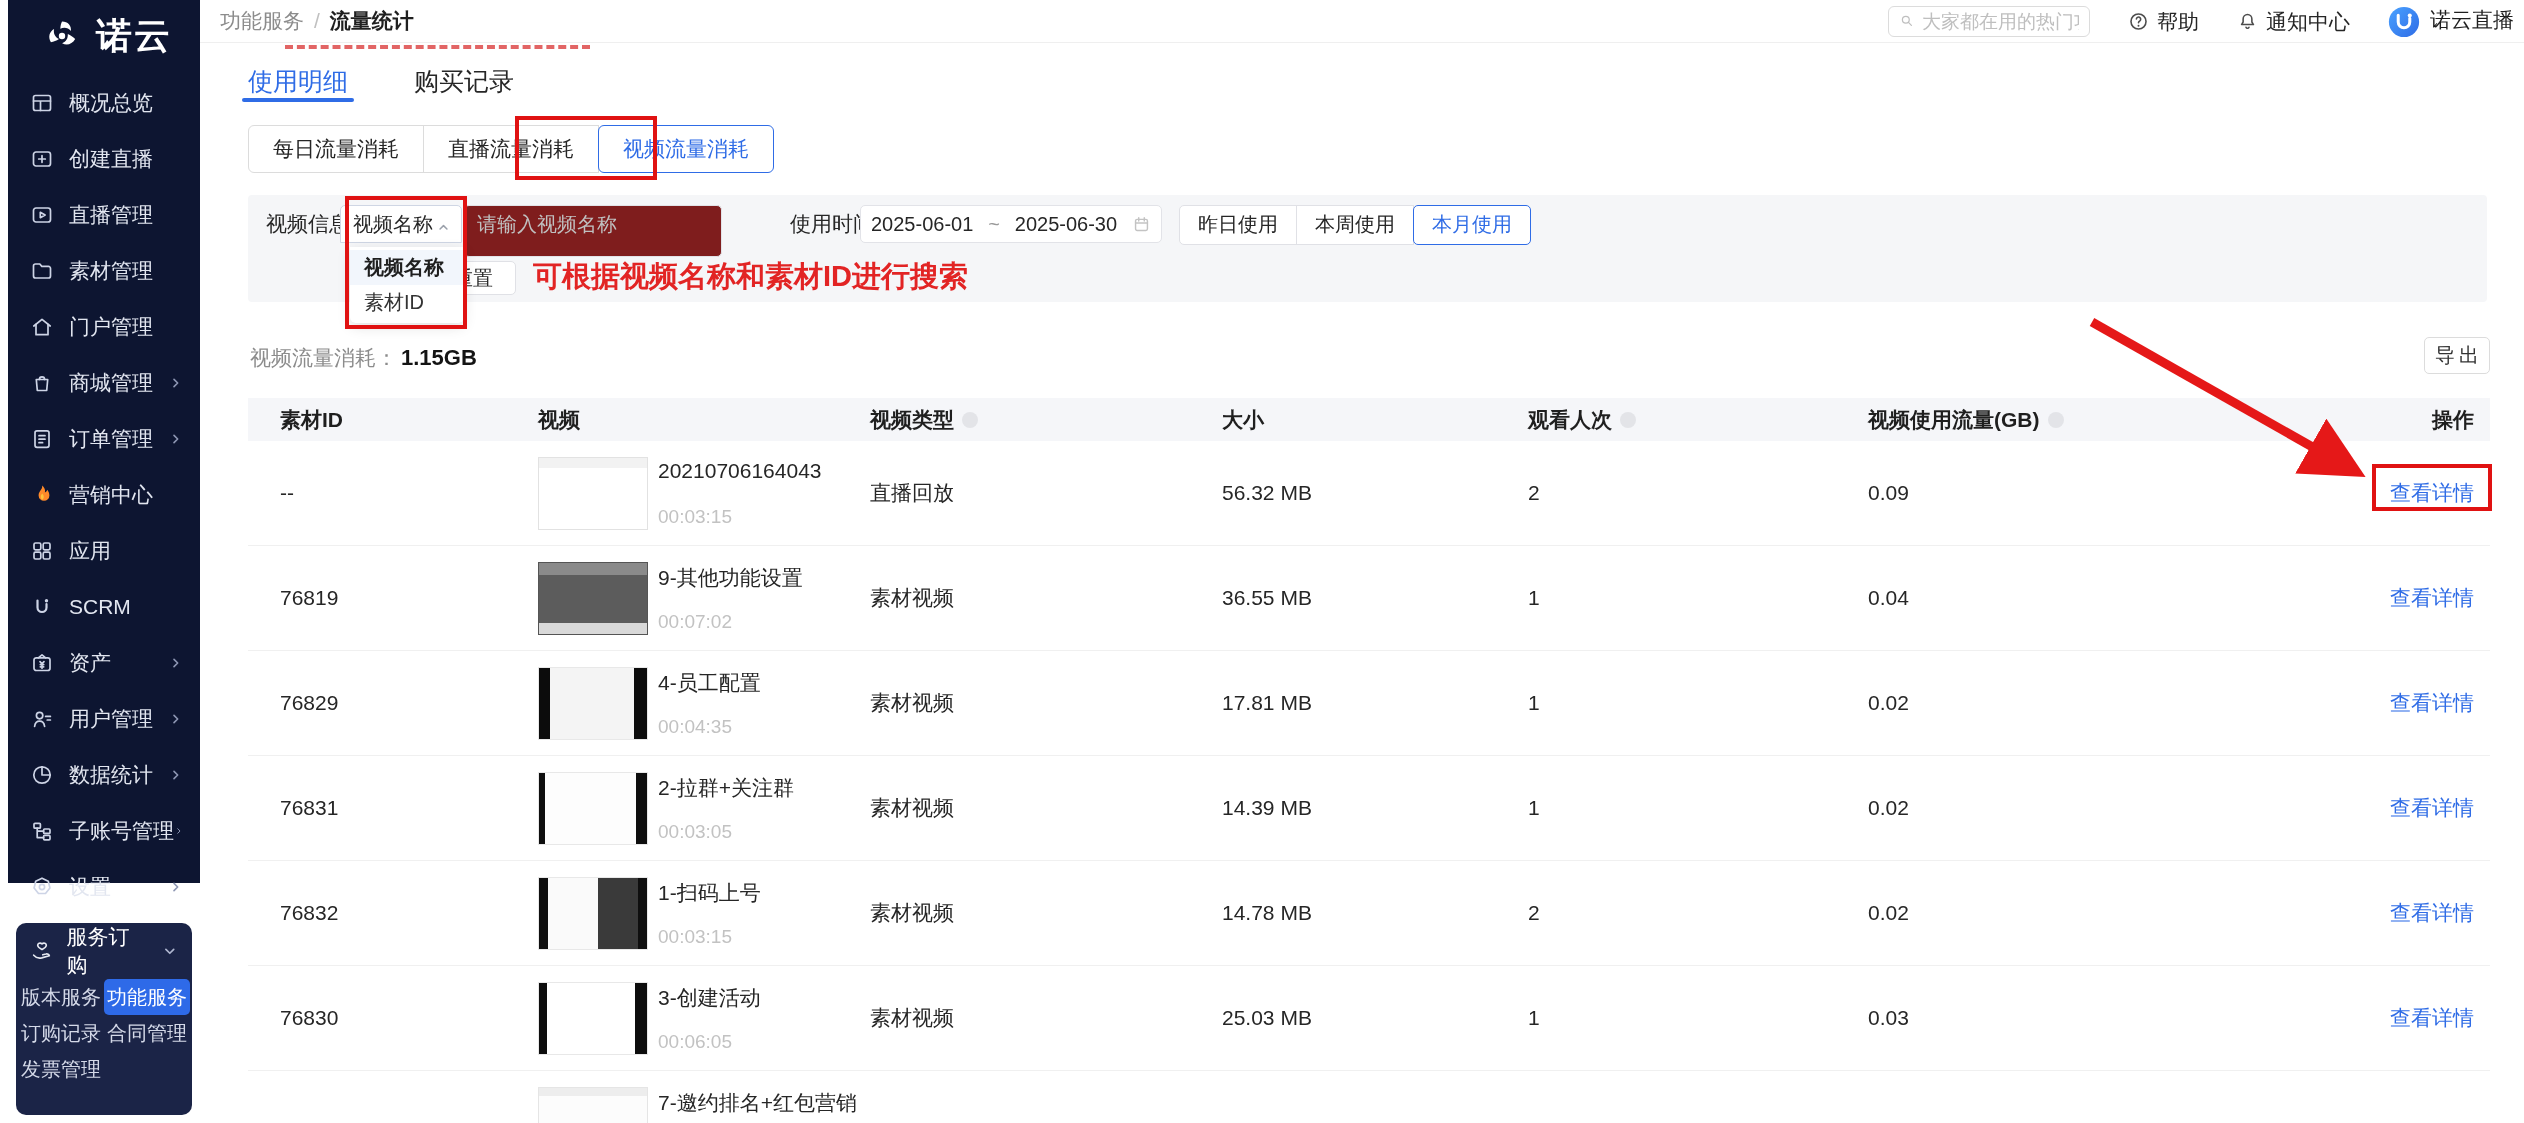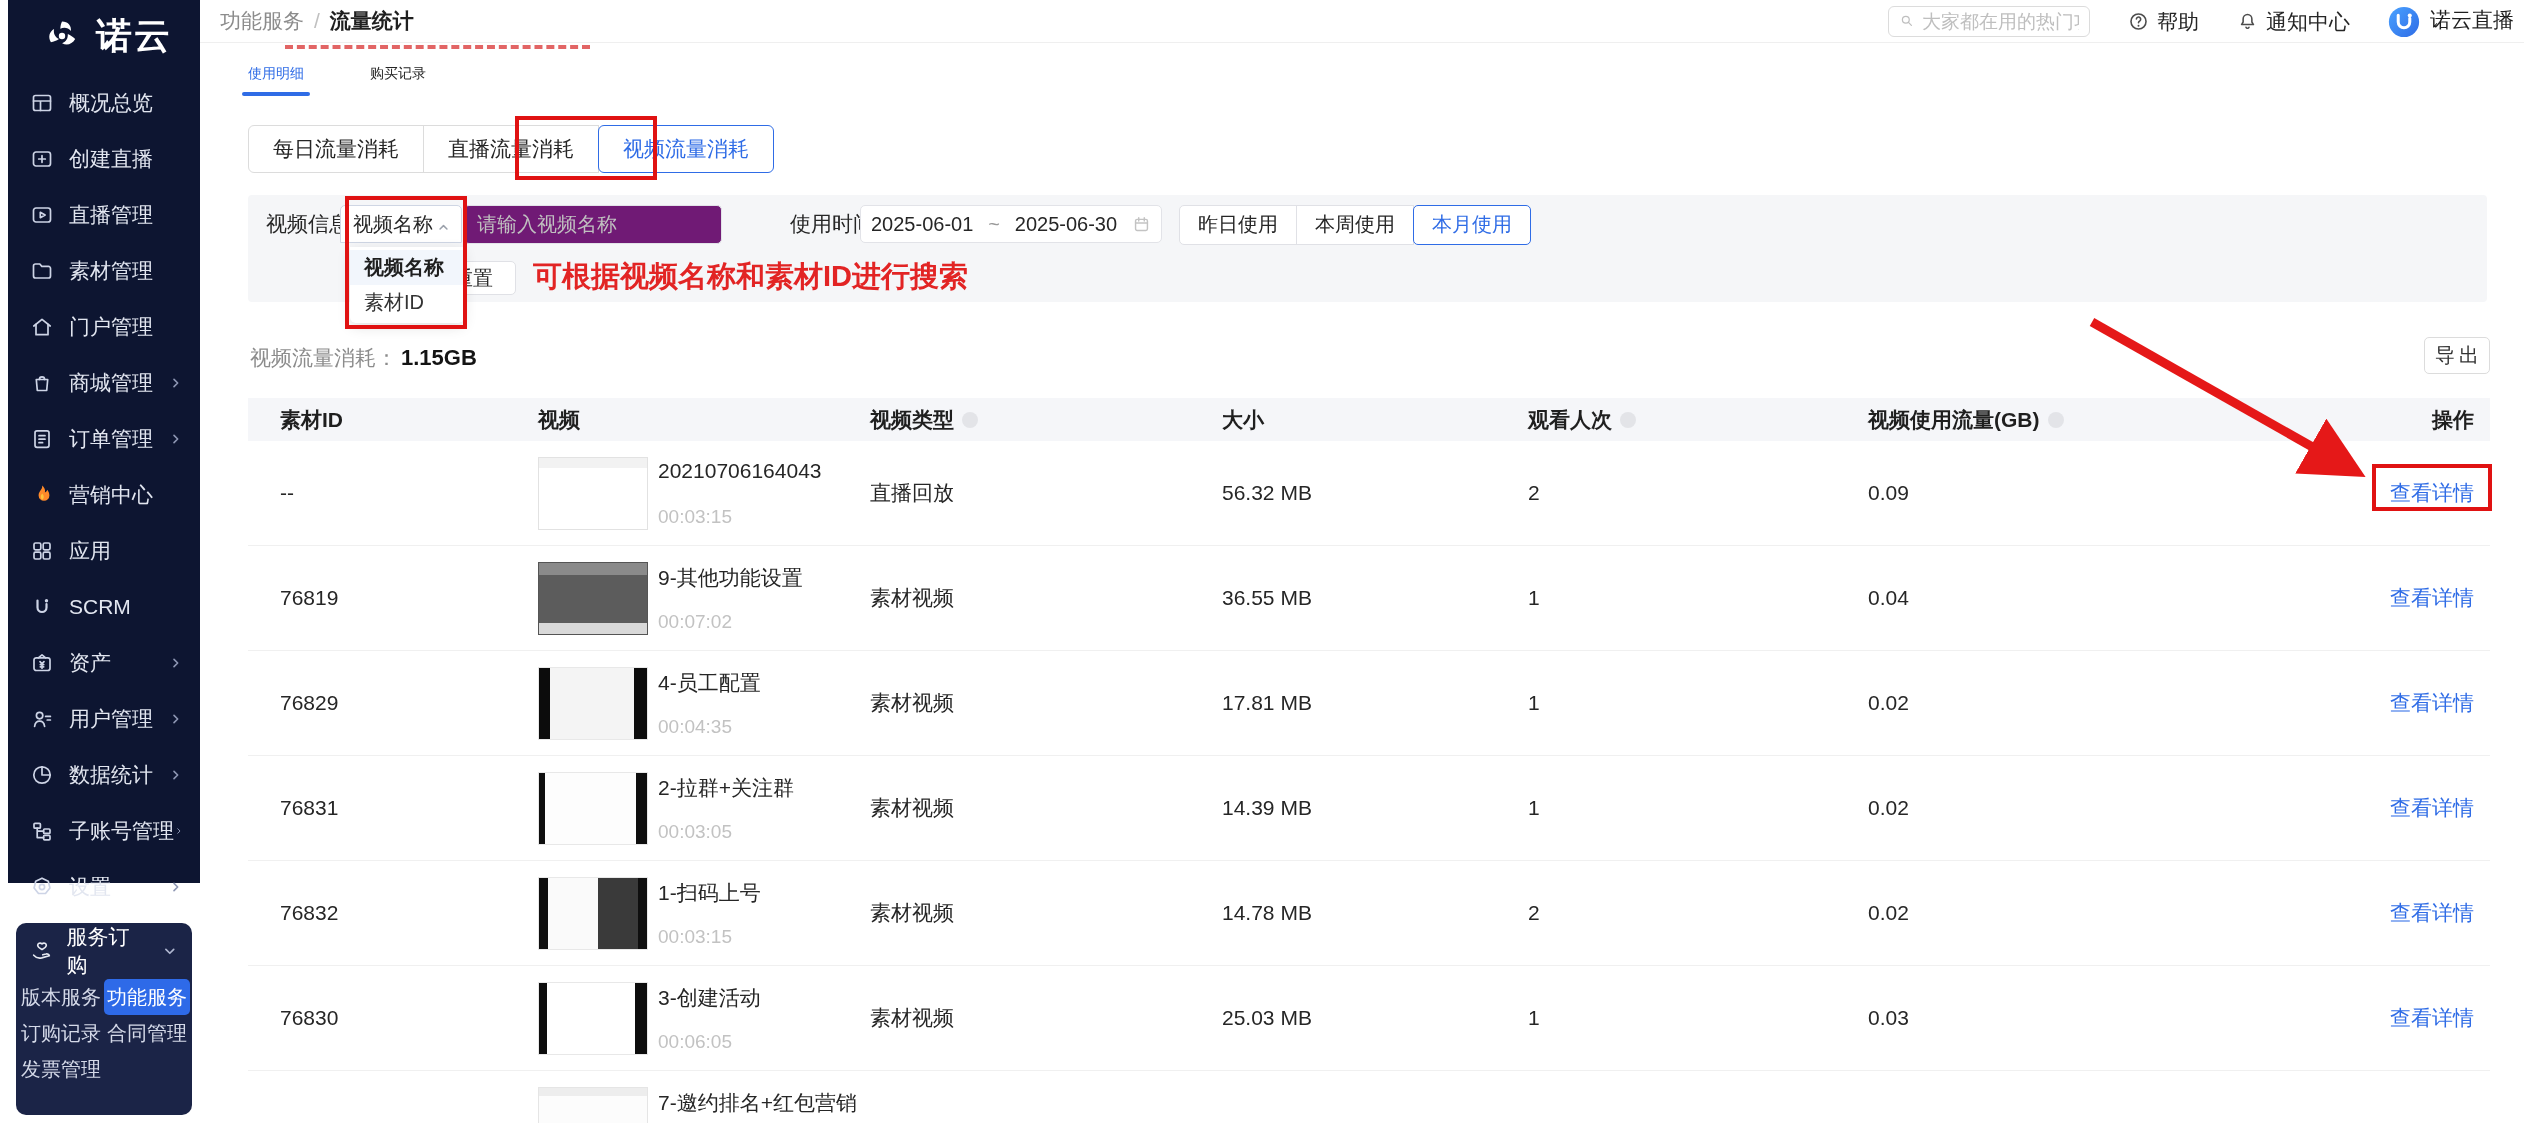--- a/index.html
+++ b/index.html
@@ -38,35 +38,35 @@
   .top-tool .tt-icon { width:21px; height:21px; color:#4d4d4d; }
   .tt-icon svg { width:100%; height:100%; display:block; }
   .top-brand { display:flex; align-items:flex-start; gap:10px; font-size:21px; color:#1f1f1f; }
   .top-brand .tb-logo { width:32px; height:32px; }
 
   
   .content { position:absolute; left:200px; top:43px; width:2324px; height:1080px; background:#fff; }
   .red-frag { position:absolute; left:85px; top:2px; width:305px; border-top:4px dashed #dd4b4b; opacity:.85; }
 
   .tabs { position:absolute; left:48px; top:22px; display:flex; gap:66px; }
-  .tab { font-size:14px; color:#262626; padding-bottom:13px; position:relative; cursor:pointer;font-family:Liberation Serif, serif; }
+  .tab { font-size:25px; color:#262626; padding-bottom:4px; position:relative; cursor:pointer;font-family:Liberation Serif, serif; }
   .tab.active { color:#2f6ce6; }
   .tab.active::after { content:""; position:absolute; left:-6px; right:-6px; bottom:0; height:4px; background:#2f6ce6; border-radius:2px; }
 
   .seg-group { position:absolute; left:48px; top:82px; display:flex; }
   .seg-btn { height:48px; line-height:46px; padding:0 24px; border:1px solid #dcdcdc; margin-left:-1px; font-size:21px; color:#262626; background:#fff; cursor:pointer; white-space:nowrap; }
   .seg-btn:first-child { border-radius:6px 0 0 6px; margin-left:0; }
   .seg-btn:last-child { border-radius:0 6px 6px 0; }
   .seg-btn.active { border:1px solid #2f6ce6; color:#2f6ce6; border-radius:6px; position:relative; z-index:1; }
 
   .filter-panel { position:absolute; left:48px; top:152px; width:2239px; height:107px; background:#f5f6f8; border-radius:4px; }
   .f-label { position:absolute; top:162px; height:38px; line-height:38px; font-size:21px; color:#262626; }
   .f-select { position:absolute; left:140px; top:162px; width:122px; height:38px; background:#fff; border:1px solid #cfd6e4; border-radius:5px 5px 0 0; display:flex; align-items:center; justify-content:space-between; padding:0 10px 0 12px; font-size:20px; color:#262626; cursor:pointer; z-index:3; }
   .f-select .caret { width:15px; height:15px; color:#9aa0aa; }
-  .f-input { position:absolute; left:264px; top:162px; width:258px; height:39px; background:#701a75; border:1px solid #e2e3e8; border-radius:5px; line-height:36px; padding:0 12px; font-size:20px; color:#c0c0c0; }
+  .f-input { position:absolute; left:264px; top:162px; width:258px; height:52px; background:#7f1d1d; border:1px solid #e2e3e8; border-radius:5px; line-height:36px; padding:0 12px; font-size:20px; color:#c0c0c0; }
   .f-datebox { position:absolute; left:660px; top:162px; width:302px; height:38px; background:#fff; border:1px solid #e2e3e8; border-radius:5px; display:flex; align-items:center; justify-content:space-between; padding:0 10px; font-size:20px; color:#262626; cursor:pointer; }
   .f-datebox .sep { color:#9a9a9a; }
   .f-datebox .cal { width:19px; height:19px; color:#c3c3c3; }
   .quick-group { position:absolute; left:980px; top:162px; display:flex; }
   .q-btn { height:40px; line-height:36px; padding:0 18px; background:#fff; border:1px solid #e0e1e6; margin-left:-1px; font-size:20px; color:#262626; cursor:pointer; white-space:nowrap; }
   .q-btn:first-child { border-radius:5px 0 0 5px; }
   .q-btn:last-child { border-radius:0 5px 5px 0; }
   .q-btn.active { border:1px solid #2f6ce6; color:#2f6ce6; border-radius:5px; position:relative; z-index:1; }
   .reset-btn { position:absolute; left:230px; top:218px; width:86px; height:34px; line-height:32px; text-align:center; background:#fff; border:1px solid #e0e1e6; border-radius:5px; font-size:20px; color:#262626; z-index:1; cursor:pointer; }
   .dd-panel { position:absolute; left:150px; top:204px; width:114px; background:#fff; border-radius:0 0 6px 6px; box-shadow:0 4px 14px rgba(0,0,0,.12); padding:3px 0; z-index:4; }

